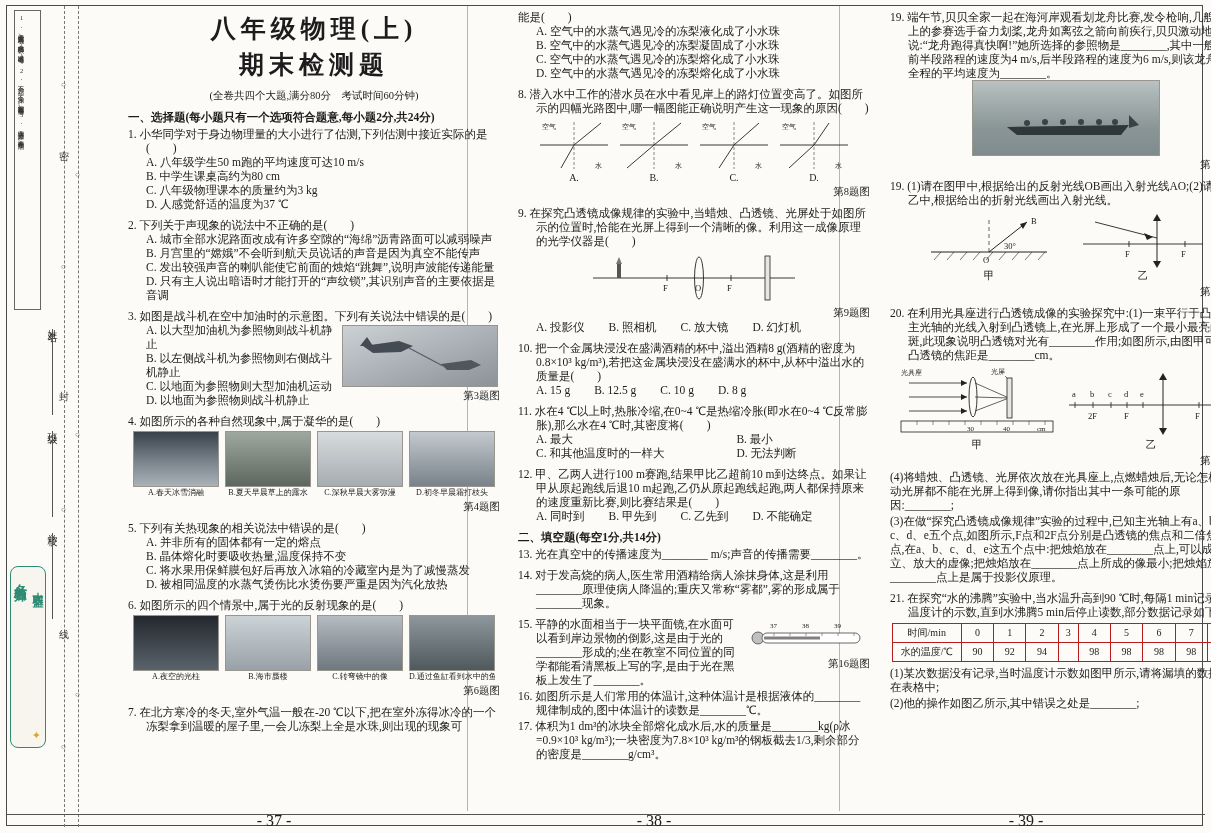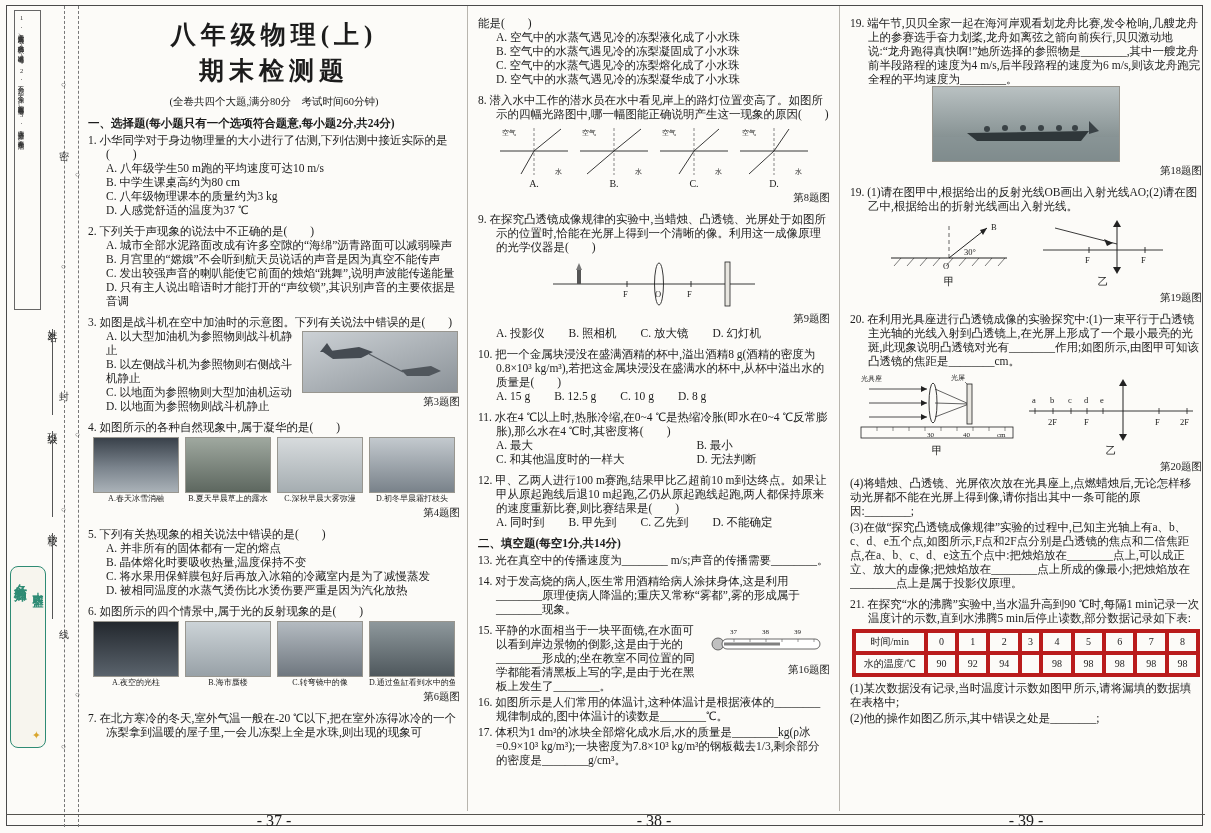--- a/index.html
+++ b/index.html
@@ -17,21 +17,21 @@
   .sealline{position:absolute;top:6px;bottom:6px;border-left:1px dashed #777;}
   .s1{left:64px;}
   .s2{left:78px;}
   .sealchar{position:absolute;left:59px;font-size:10px;color:#333;}
   .sealdot{position:absolute;font-size:8px;color:#555;}
   .logo{position:absolute;left:10px;top:566px;width:36px;height:182px;border:1.5px solid #2e8b74;border-radius:8px;background:#f7f5ee;display:flex;justify-content:center;align-items:flex-start;gap:1px;padding:6px 1px;box-sizing:border-box;}
   .logo .l1{font-size:13px;font-weight:bold;color:#2e8b74;letter-spacing:2px;}
   .logo .l2{font-size:11px;font-weight:bold;color:#2e8b74;letter-spacing:2px;margin-top:10px;}
   .logo .licon{position:absolute;bottom:5px;right:4px;color:#d9a62e;font-size:11px;}
   
-  .col{position:absolute;top:16px;height:798px;font-size:11.5px;line-height:14px;overflow:hidden;}
+  .col{position:absolute;top:10px;height:798px;font-size:11.5px;line-height:14px;overflow:hidden;margin-left:40px;}
   #col1{left:88px;width:372px;}
   #col2{left:478px;width:352px;}
   #col3{left:850px;width:352px;}
   .divider{position:absolute;top:6px;bottom:22px;width:1px;background:#b8b5ae;}
   .dv1{left:467px;}
   .dv2{left:839px;}
   .title{font-size:25px;font-weight:bold;text-align:center;letter-spacing:5px;line-height:34px;margin:2px 0 0;}
   .meta{font-size:10.5px;text-align:center;margin:7px 0 7px;}
   .sec{font-weight:bold;margin:3px 0 3px;}
   .q{margin:0 0 7px;}
@@ -59,21 +59,21 @@
   .ph-a6a{background:linear-gradient(180deg,#23282e,#5a636c);}
   .ph-a6b{background:linear-gradient(180deg,#ccd3d7,#98a1a7);}
   .ph-a6c{background:linear-gradient(180deg,#b4bbc1,#6f777f);}
   .ph-a6d{background:linear-gradient(180deg,#8e989c,#4f585d);}
   .figpair{display:flex;gap:26px;justify-content:center;margin-top:3px;}
   .figpair2{display:flex;gap:6px;justify-content:center;margin-top:3px;}
   .svgfig{display:block;margin:0 auto;}
   .svgt{font-size:8.5px;fill:#1c1c1c;font-family:"Liberation Serif",serif;}
   .svgs{font-size:7px;fill:#1c1c1c;font-family:"Liberation Serif",serif;}
   table.dtable{border-collapse:collapse;margin:4px auto 4px;width:99%;}
-  .dtable td{border:4px solid #b91c1c;font-size:10px;text-align:center;padding:2px 1px;height:13px;}
+  .dtable td{border:1px solid #b91c1c;font-size:10px;text-align:center;padding:2px 1px;height:13px;}
   .dtable td:first-child{width:66px;}
   .clear{clear:both;}
   .footline{position:absolute;left:6px;right:6px;bottom:18px;border-top:1px solid #55534e;}
   .pnum{position:absolute;bottom:3px;width:60px;text-align:center;font-size:16px;}
   .pn1{left:244px;}
   .pn2{left:624px;}
   .pn3{left:996px;}
 </style>
 </head>
 <body>
@@ -222,21 +222,21 @@
       <div class="stem">7. 在北方寒冷的冬天,室外气温一般在-20 ℃以下,把在室外冻得冰冷的一个冻梨拿到温暖的屋子里,一会儿冻梨上全是水珠,则出现的现象可</div>
     </div>
   </div>
 
   <div class="col" id="col2">
     <div class="q">
       <div>能是(　　)</div>
       <div class="opt">A. 空气中的水蒸气遇见冷的冻梨液化成了小水珠</div>
       <div class="opt">B. 空气中的水蒸气遇见冷的冻梨凝固成了小水珠</div>
       <div class="opt">C. 空气中的水蒸气遇见冷的冻梨熔化成了小水珠</div>
-      <div class="opt">D. 空气中的水蒸气遇见冷的冻梨凝华成了小水珠</div>
+      <div class="opt">D. 空气中的水蒸气遇见冷的冻梨熔化成了小水珠</div>
     </div>
 
     <div class="q">
       <div class="stem">8. 潜入水中工作的潜水员在水中看见岸上的路灯位置变高了。如图所示的四幅光路图中,哪一幅图能正确说明产生这一现象的原因(　　)</div>
       <div class="figpair2">
         <div>
           <svg class="svgfig" width="74" height="54" viewBox="0 0 74 54">
             <text class="svgs" x="5" y="11">空气</text>
             <text class="svgs" x="58" y="50">水</text>
             <line x1="3" y1="27" x2="71" y2="27" stroke="#222" stroke-width="0.9"></line>

